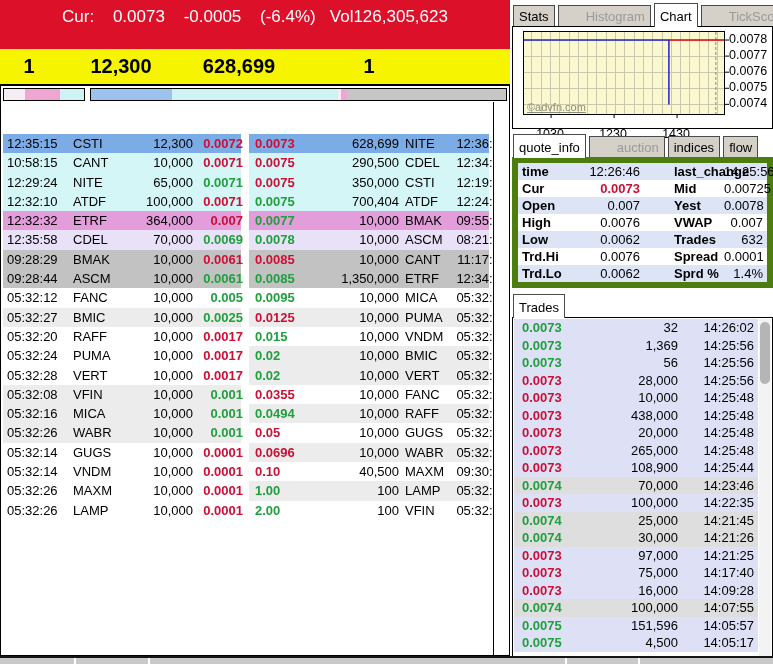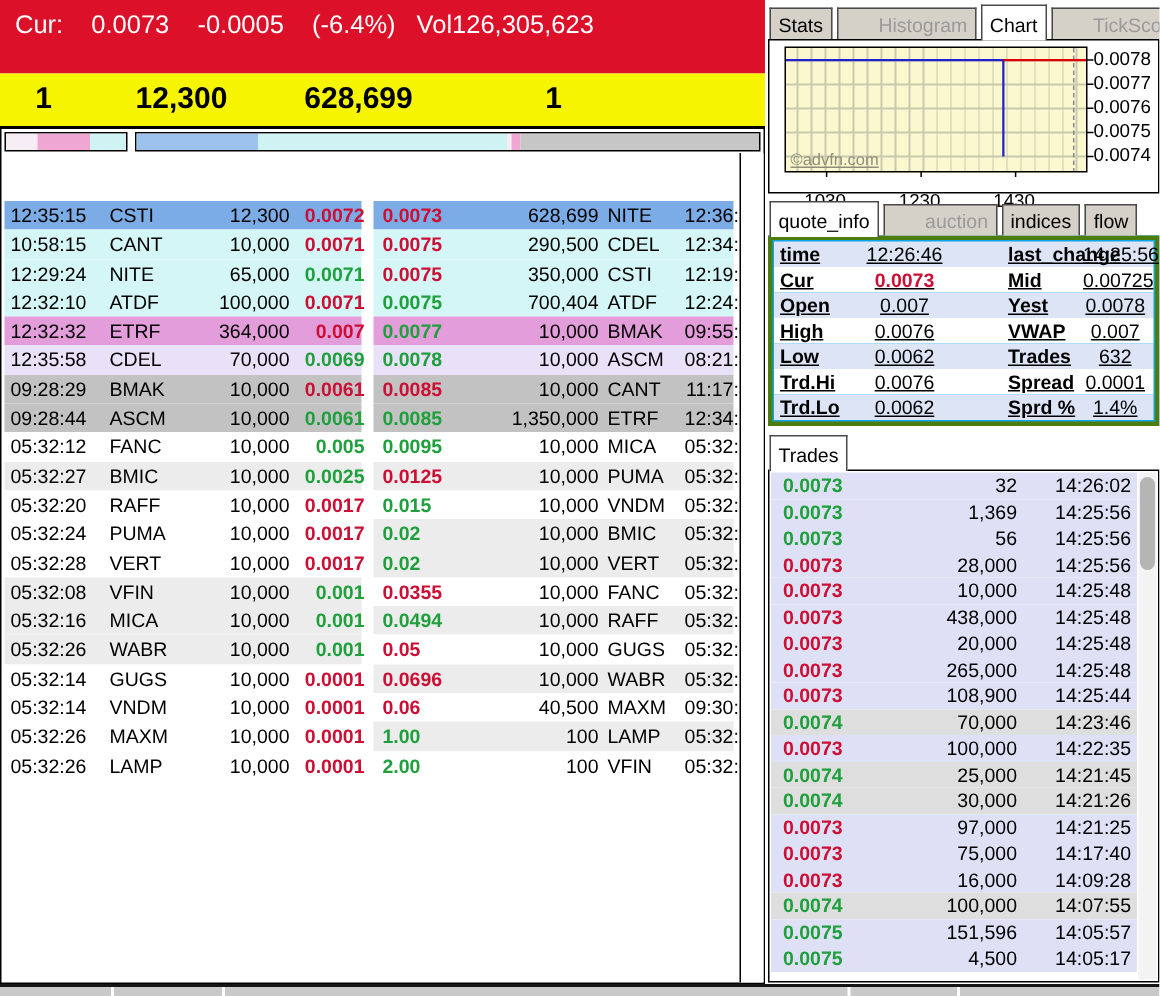--- a/index.html
+++ b/index.html
@@ -3,21 +3,21 @@
 <meta charset="utf-8">
 <style>
   html,body{margin:0;padding:0;background:#fff;}
   body{width:773px;height:664px;position:relative;overflow:hidden;
        font-family:"Liberation Sans",sans-serif;color:#000;}
   .app{position:absolute;inset:0;}
 
   
   .left-panel{position:absolute;left:0;top:0;width:510px;height:656px;}
   .red-bar{height:49px;background:#dc1028;color:#fff;font-size:17px;
-           display:flex;justify-content:flex-start;align-items:flex-start;
+           display:flex;justify-content:center;align-items:flex-start;
            padding:7px 10px 0 10px;box-sizing:border-box;}
   .red-bar .grp span{margin-right:14px;}
   .yellow-bar{height:35px;background:#f7f400;font-size:20px;font-weight:bold;
               display:grid;grid-template-columns:58px 126px 1fr 150px 66px;
               align-items:center;}
   .yellow-bar span{text-align:center;}
   .board{height:572px;border:1px solid #000;border-top:2px solid #000;
          box-sizing:border-box;background:#fff;display:flex;flex-direction:column;}
   .depth-row{height:16px;display:flex;align-items:center;padding:2px 2px 2px 2px;box-sizing:border-box;gap:5px;}
   .depth-box{height:11px;border:1px solid #000;display:flex;overflow:hidden;background:#fff;}
@@ -61,26 +61,26 @@
         background-image:
           repeating-linear-gradient(to right,transparent 0 8.3px,#c9c9ae 8.3px 9.3px),
           repeating-linear-gradient(to bottom,transparent 0 15px,#c9c9ae 15px 16px);
         background-position:-1px 0,0 -7px;}
   .plot svg{position:absolute;left:0;top:0;overflow:visible;}
   .watermark{position:absolute;left:3px;bottom:1px;font-size:11px;color:#8d8d79;text-decoration:underline;}
   .ylabels div{position:absolute;left:216px;font-size:12.5px;width:44px;}
   .xlabels div{position:absolute;top:100px;font-size:12.5px;transform:translateX(-50%);}
 
   .quote-tabs{margin-top:5px;}
-  .quote-box{border:3px solid #4d7c0f;background:#0ea5e9;padding:1px;text-decoration:underline;}
+  .quote-box{border:5px solid #4d7c0f;background:#4d7c0f;padding:1px;}
   .qrow{display:grid;grid-template-columns:48px 70px 84px 1fr;height:17px;line-height:17px;
         font-size:13px;padding:0 4px;white-space:nowrap;}
   .qrow .lbl{font-weight:bold;}
   .qrow .l2{padding-left:10px;margin-left:24px;}
-  .qrow .val{text-align:center;}
+  .qrow .val{text-align:right;}
   .q-lav{background:#dce4f6;}
   .q-white{background:#fff;}
   .q-red{color:#cc0f35;font-weight:bold;}
 
   .trades-tabs{margin-top:6px;}
   .trades-box{position:relative;border:1px solid #000;background:#fff;height:342px;box-sizing:border-box;}
   .trades-list{position:absolute;left:1px;top:1px;right:14px;}
   .trow{display:grid;grid-template-columns:62px 1fr 76px;height:17.5px;line-height:17.5px;
         font-size:13px;padding:0 4px 0 8px;white-space:nowrap;}
   .trow .r{text-align:right;}
@@ -354,21 +354,21 @@
                 <span class="cell mmn">GUGS</span>
                 <span class="cell r">05:32:14</span>
               </div>
               <div class="mrow bg-alt">
                 <span class="cell price c-red">0.0696</span>
                 <span class="cell r">10,000</span>
                 <span class="cell mmn">WABR</span>
                 <span class="cell r">05:32:26</span>
               </div>
               <div class="mrow bg-white">
-                <span class="cell price c-red">0.06</span>
+                <span class="cell price c-red">0.10</span>
                 <span class="cell r">40,500</span>
                 <span class="cell mmn">MAXM</span>
                 <span class="cell r">09:30:01</span>
               </div>
               <div class="mrow bg-alt">
                 <span class="cell price c-green">1.00</span>
                 <span class="cell r">100</span>
                 <span class="cell mmn">LAMP</span>
                 <span class="cell r">05:32:26</span>
               </div>

